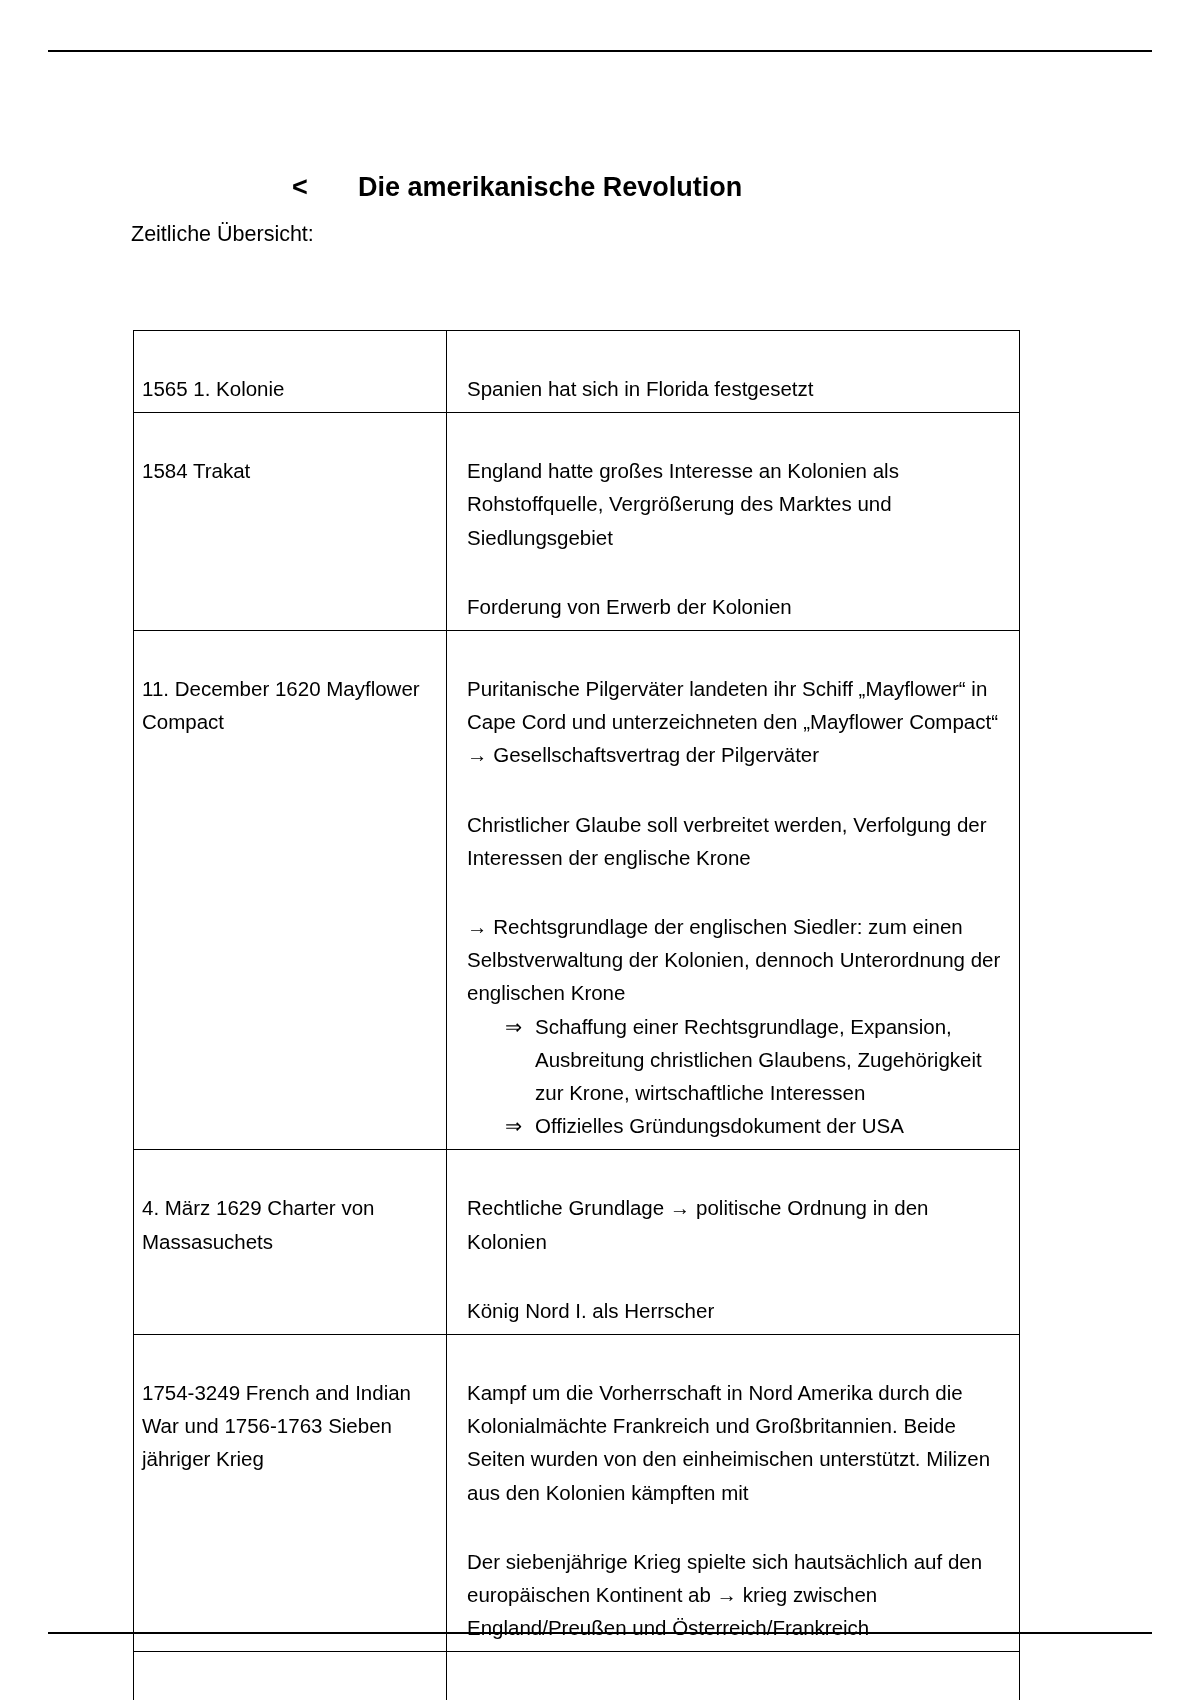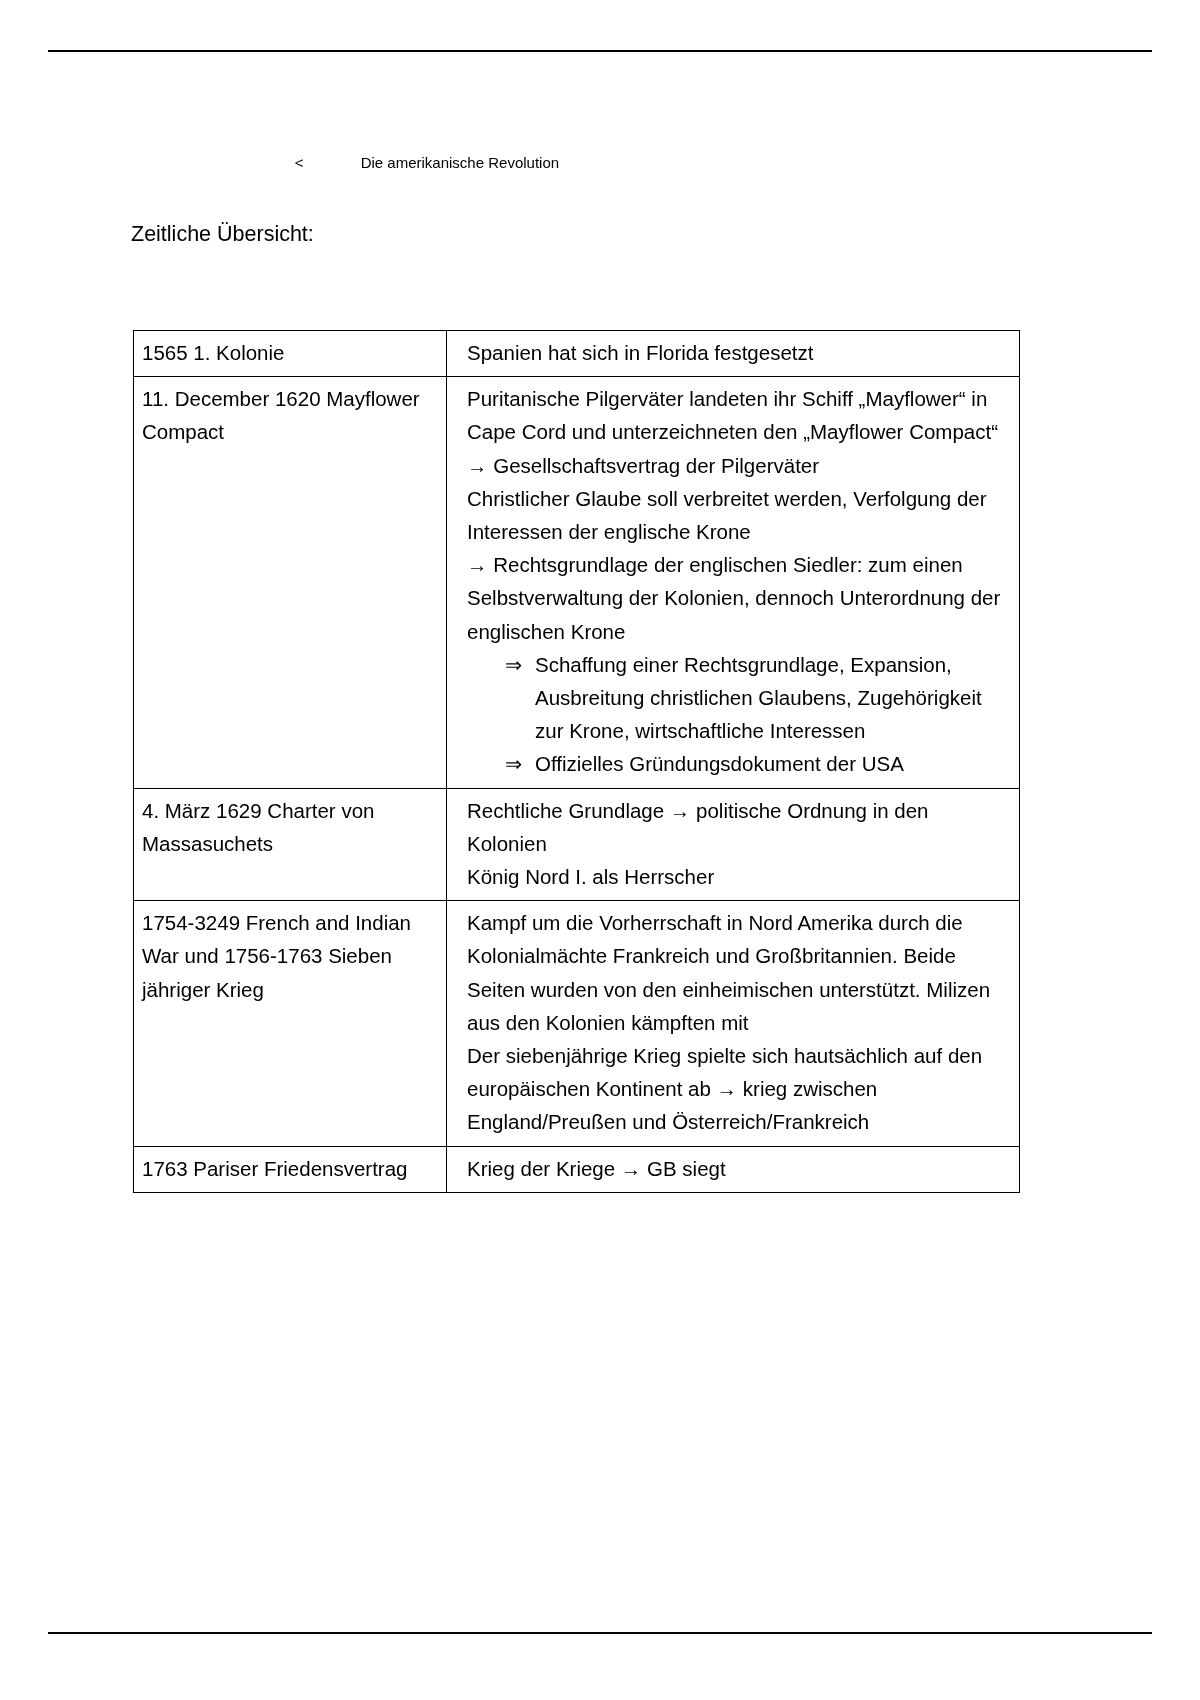--- a/index.html
+++ b/index.html
@@ -32,25 +32,26 @@
   .rule-bottom {
     position: absolute;
     left: 48px;
     top: 1632px;
     width: 1104px;
     height: 0;
     border-top: 2px solid #000;
   }
   .heading-row {
     position: absolute;
-    left: 278px;
+    left: 262px;
     top: 133px;
-    font-size: 15px;
+    font-size: 27px;
     line-height: 1.35;
     white-space: pre;
+    font-weight: bold;
   }
   .heading-marker {
     display: inline-block;
     width: 66px;
   }
   .subheading {
     position: absolute;
     left: 131px;
     top: 222px;
     font-size: 21.5px;
@@ -73,20 +74,21 @@
   table.timeline td.col-date {
     width: 297px;
   }
   table.timeline td.col-desc {
     width: 545px;
     padding-left: 20px;
   }
   .line {
     display: block;
     white-space: pre-wrap;
+    margin-top: 36px;
   }
   .sub-list {
     margin: 0;
     padding: 0;
     list-style: none;
   }
   .sub-list li {
     position: relative;
     padding-left: 68px;
     text-indent: 0;
@@ -114,20 +116,29 @@
     <tbody>
       <tr>
         <td class="col-date">
           <span class="line">1565 1. Kolonie</span>
         </td>
         <td class="col-desc">
           <span class="line">Spanien hat sich in Florida festgesetzt</span>
         </td>
       </tr>
 
+      <tr>
+        <td class="col-date">
+          <span class="line">1584 Trakat</span>
+        </td>
+        <td class="col-desc">
+          <span class="line">England hatte großes Interesse an Kolonien als Rohstoffquelle, Vergrößerung des Marktes und Siedlungsgebiet</span>
+          <span class="line">Forderung von Erwerb der Kolonien</span>
+        </td>
+      </tr>
 
       <tr>
         <td class="col-date">
           <span class="line">11. December 1620 Mayflower Compact</span>
         </td>
         <td class="col-desc">
           <span class="line">Puritanische Pilgerväter landeten ihr Schiff „Mayflower“ in Cape Cord und unterzeichneten den „Mayflower Compact“ → Gesellschaftsvertrag der Pilgerväter</span>
           <span class="line">Christlicher Glaube soll verbreitet werden, Verfolgung der Interessen der englische Krone</span>
           <span class="line">→ Rechtsgrundlage der englischen Siedler: zum einen Selbstverwaltung der Kolonien, dennoch Unterordnung der englischen Krone</span>
           <ul class="sub-list">

